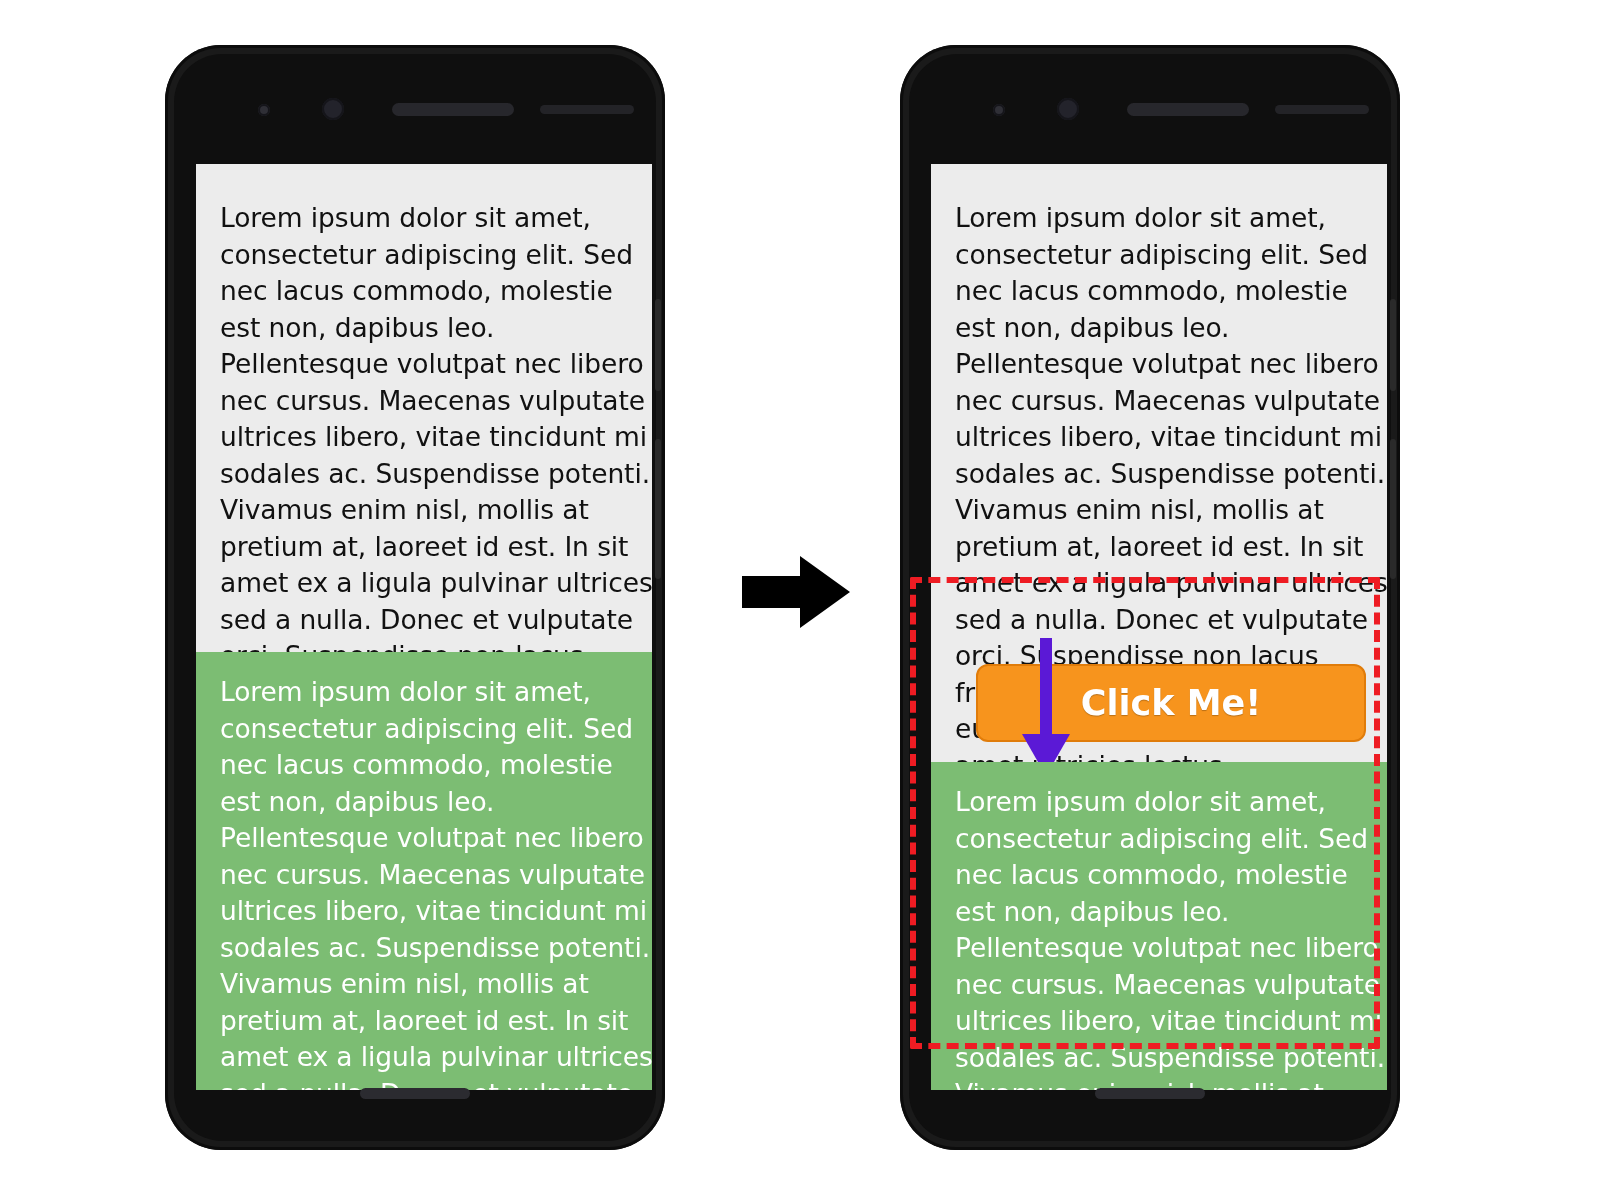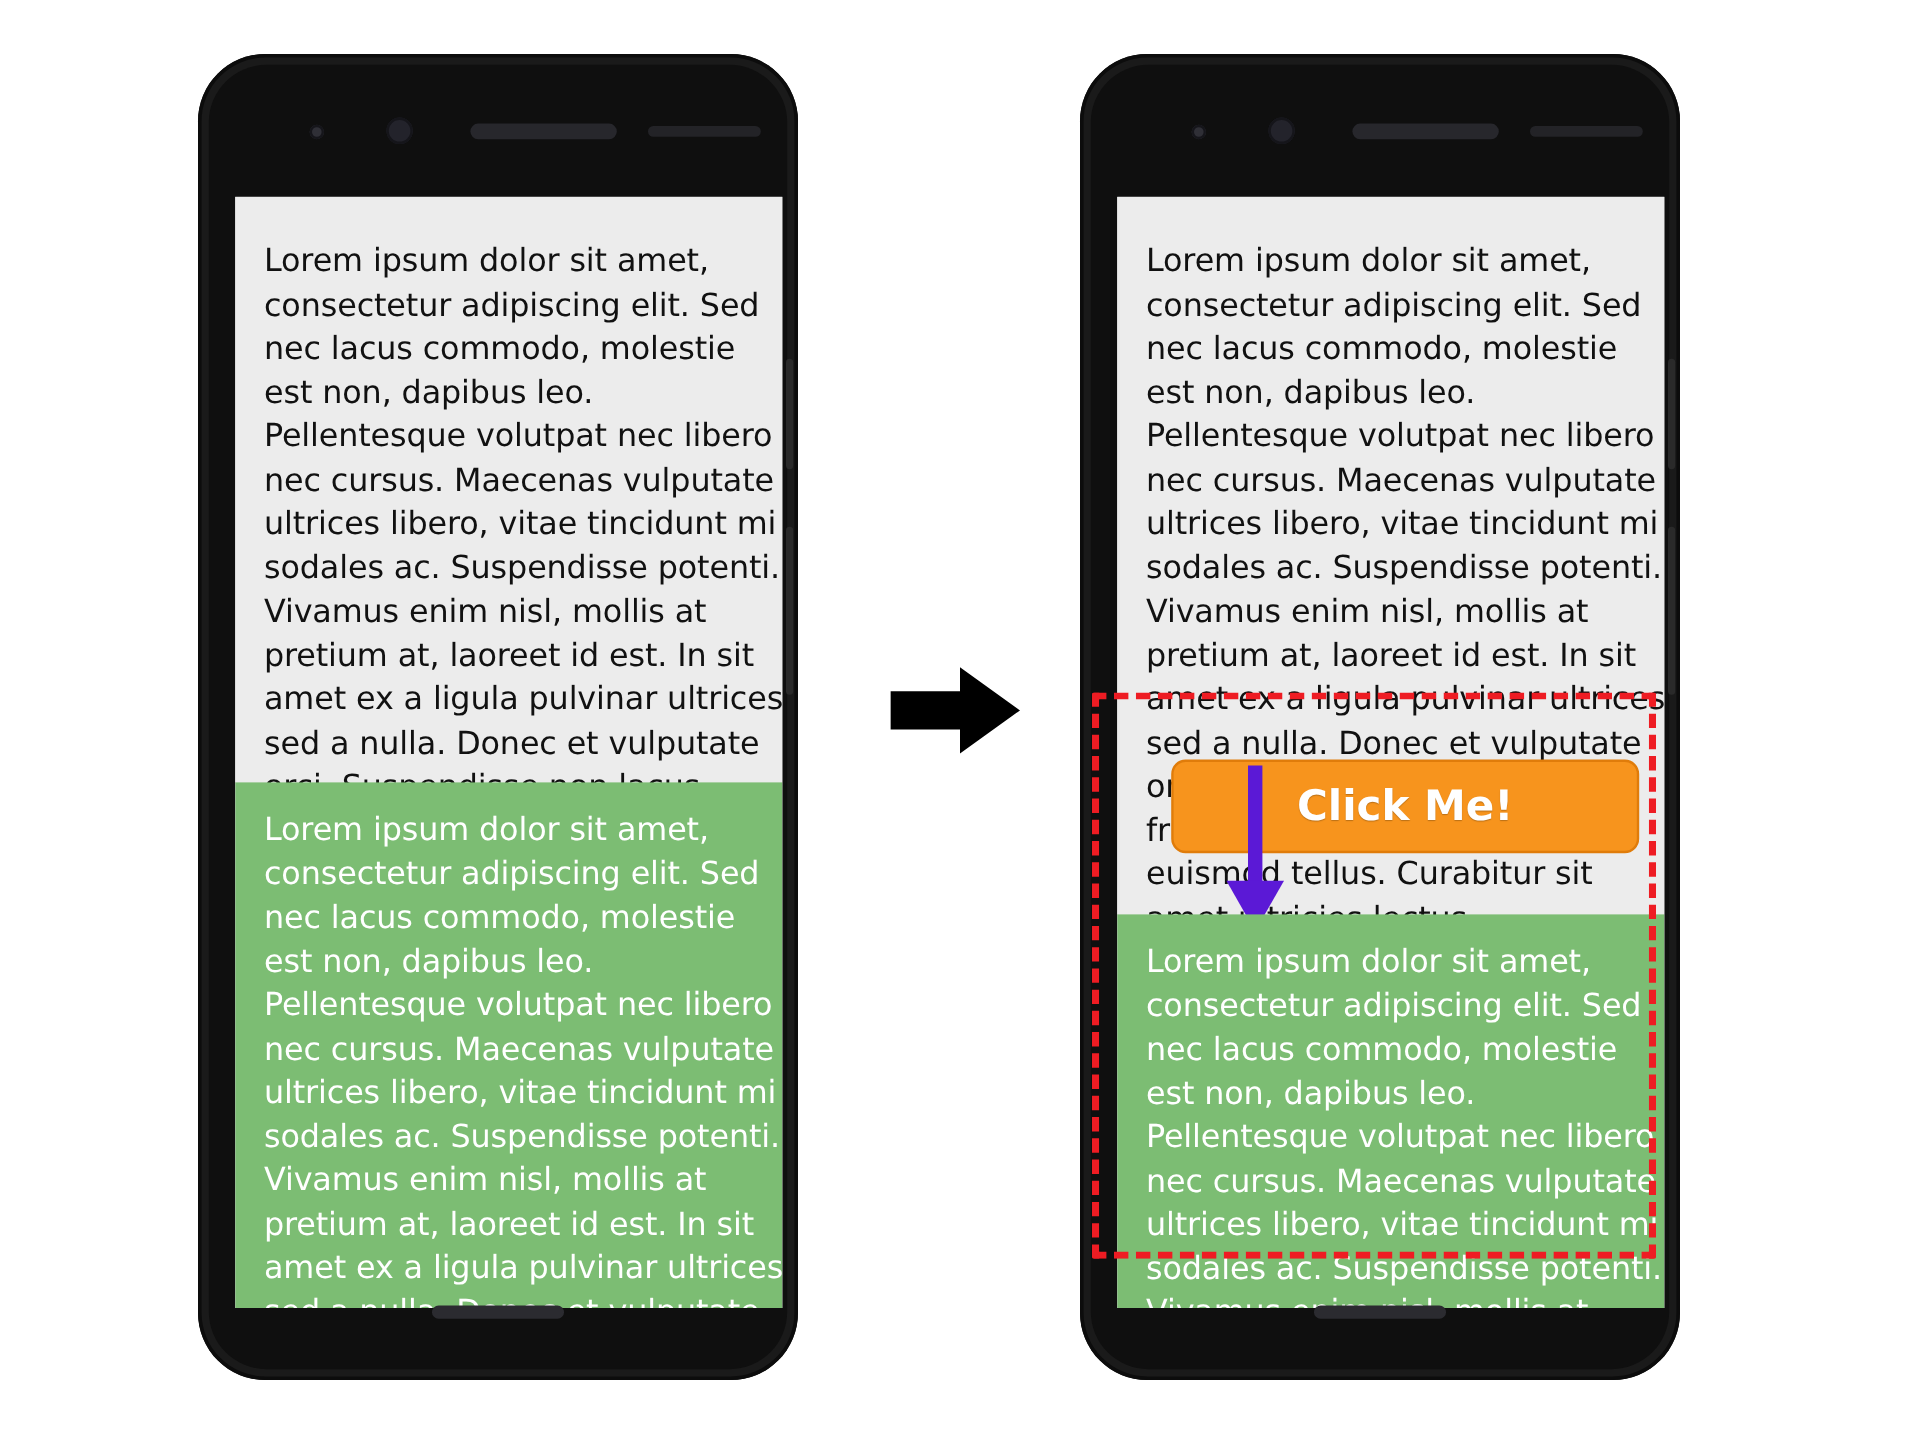--- a/index.html
+++ b/index.html
@@ -148,21 +148,21 @@
     left: 742px;
     top: 552px;
     width: 110px;
     height: 80px;
   }
 
   
   .click-btn {
     position: absolute;
     left: 45px;
-    top: 469px;
+    top: 500px;
     width: 390px;
     height: 78px;
     background: #f7941d;
     border: 2px solid #e07c0a;
     border-radius: 12px;
     color: #ffffff;
     font-size: 35px;
     font-weight: bold;
     display: flex;
     align-items: center;

